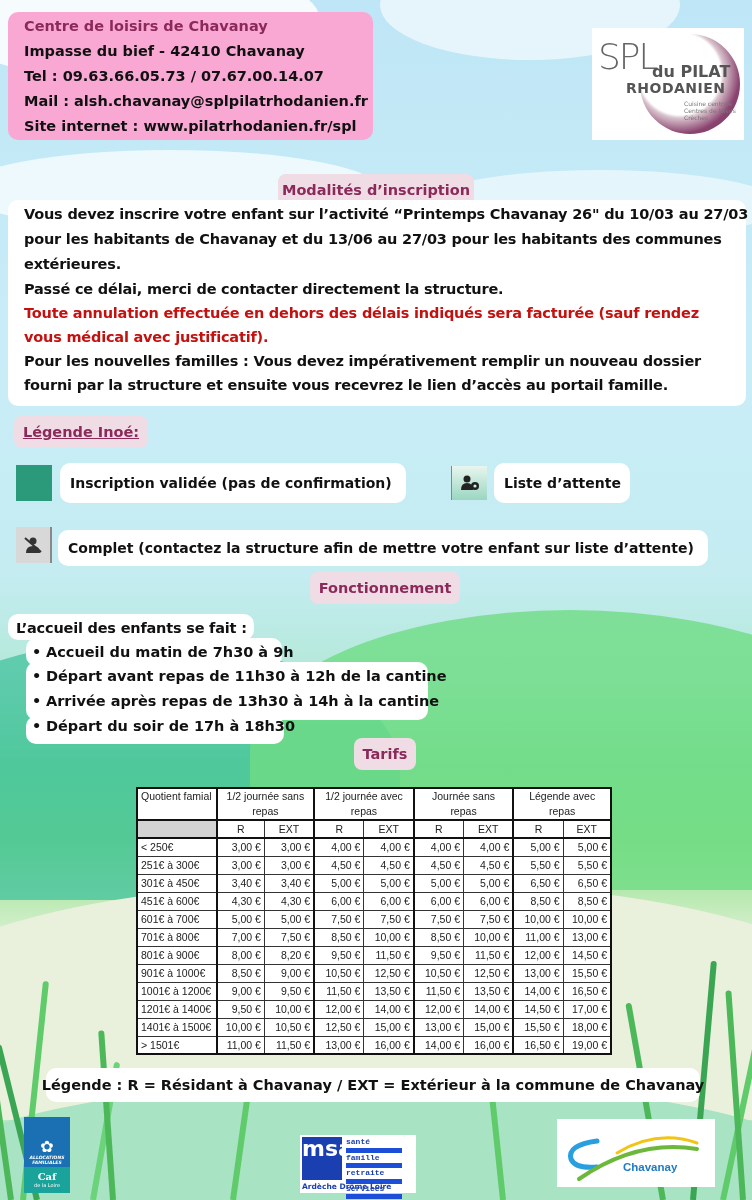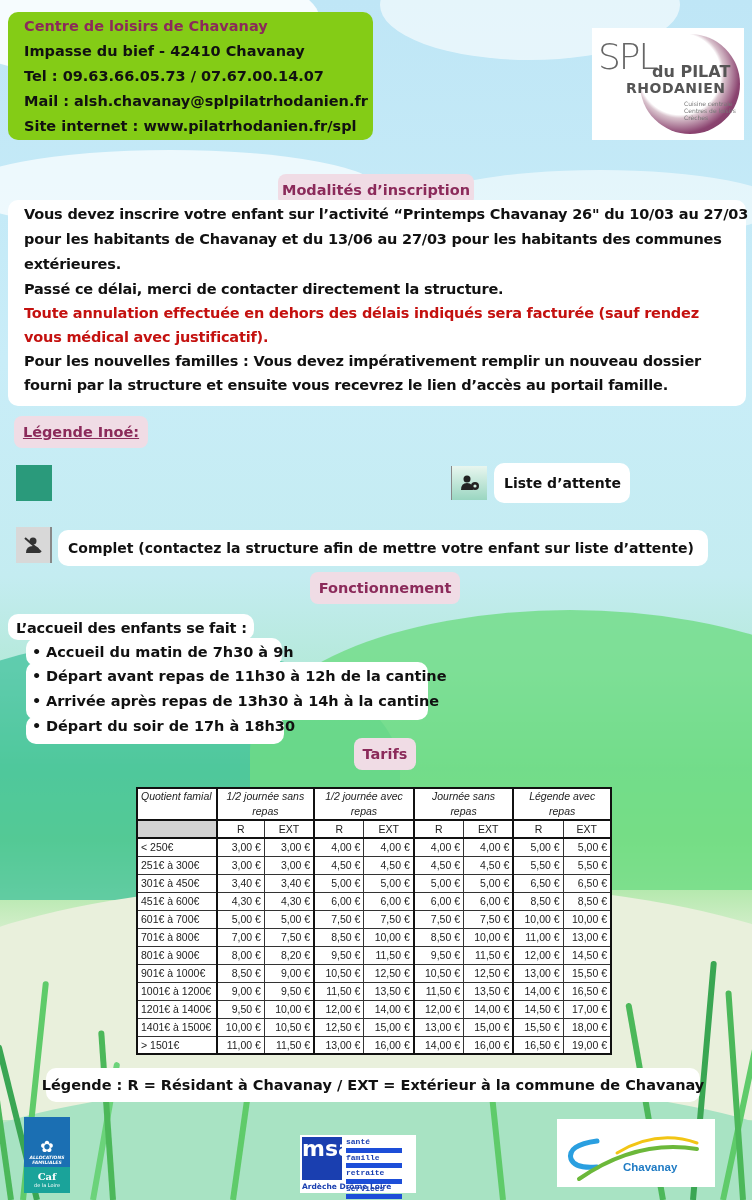--- a/index.html
+++ b/index.html
@@ -11,21 +11,21 @@
   }
   .bg-layer { position: absolute; inset: 0; overflow: hidden; z-index: 0; }
   .cloud { position: absolute; background: #ffffff; border-radius: 50%; opacity: 0.85; }
   .hill { position: absolute; border-radius: 50% 50% 0 0; }
   .grass { position: absolute; bottom: 0; width: 6px; border-radius: 6px 6px 0 0; transform-origin: bottom center; }
 
   .content { position: absolute; inset: 0; z-index: 1; }
 
   .header-box {
     position: absolute; left: 8px; top: 12px; width: 365px; height: 128px;
-    background: #84cc16; border-radius: 10px;
+    background: #f9a8d4; border-radius: 10px;
   }
   .header-line { position: absolute; left: 16px; font-weight: bold; font-size: 14.5px; color: #111; white-space: nowrap; }
   .header-title { color: #8b2a5a; }
 
   .logo-spl {
     position: absolute; left: 592px; top: 28px; width: 152px; height: 112px; background: #ffffff;
   }
   .logo-spl .ring {
     position: absolute; right: 4px; top: 6px; width: 100px; height: 100px; border-radius: 50%;
     background: radial-gradient(circle at 40% 40%, #ffffff 48%, #d9c3cd 52%, #8b4470 70%, #6d2e56 100%);
@@ -71,21 +71,21 @@
   .list-block { position: absolute; left: 8px; background: #fff; border-radius: 10px; }
   .bullet-item { position: absolute; left: 30px; font-weight: bold; font-size: 14.5px; color: #111; white-space: nowrap; }
   .bullet-item::before { content: "•"; position: absolute; left: -14px; }
 
   table.tarifs {
     position: absolute; left: 136px; top: 787px; width: 476px;
     border-collapse: collapse; background: #ffffff; font-family: "Liberation Sans", sans-serif; font-size: 10.5px; color: #222;
     border: 2px solid #111;
   }
   table.tarifs td, table.tarifs th { border: 1px solid #333; padding: 0 3px; height: 18px; font-weight: normal; }
-  table.tarifs th { text-align: center; line-height: 15px; vertical-align: top; font-style: italic; }
+  table.tarifs th { text-align: center; line-height: 15px; vertical-align: top; }
   table.tarifs th.qf { text-align: left; }
   table.tarifs td.num { text-align: right; }
   table.tarifs td.grey { background: #d3d3d3; }
   table.tarifs tr.sub td { text-align: center; border-bottom: 2px solid #111; }
   table.tarifs tr.hdr th { border-bottom: 2px solid #111; }
   table.tarifs .thick-r { border-right: 2px solid #111; }
 
   .footer-legend {
     position: absolute; left: 46px; top: 1068px; width: 654px; height: 34px; background: #ffffff; border-radius: 10px;
     font-weight: bold; font-size: 14.5px; color: #111; display: flex; align-items: center; justify-content: center; white-space: nowrap;
@@ -162,20 +162,21 @@
     <div class="para-line red" style="top:105px;">Toute annulation effectuée en dehors des délais indiqués sera facturée (sauf rendez</div>
     <div class="para-line" style="top:81px;">Passé ce délai, merci de contacter directement la structure.</div>
     <div class="para-line red" style="top:129px;">vous médical avec justificatif).</div>
     <div class="para-line" style="top:153px;">Pour les nouvelles familles : Vous devez impérativement remplir un nouveau dossier</div>
     <div class="para-line" style="top:177px;">fourni par la structure et ensuite vous recevrez le lien d’accès au portail famille.</div>
   </div>
 
   <div class="legend-title">Légende Inoé:</div>
 
   <div class="legend-swatch-green"></div>
+  <div class="legend-label" style="left:60px;top:463px;width:346px;height:40px;">Inscription validée (pas de confirmation)</div>
 
   <div class="legend-icon-wait">
     <svg width="20" height="16" viewBox="0 0 20 16">
       <circle cx="7" cy="4" r="3.5" fill="#222"></circle>
       <path d="M1 15 Q1 8 7 8 Q13 8 13 15 Z" fill="#222"></path>
       <circle cx="15" cy="11" r="4" fill="#222"></circle>
       <circle cx="15" cy="11" r="1.6" fill="#cdeee0"></circle>
     </svg>
   </div>
   <div class="legend-label" style="left:494px;top:463px;width:136px;height:40px;">Liste d’attente</div>

